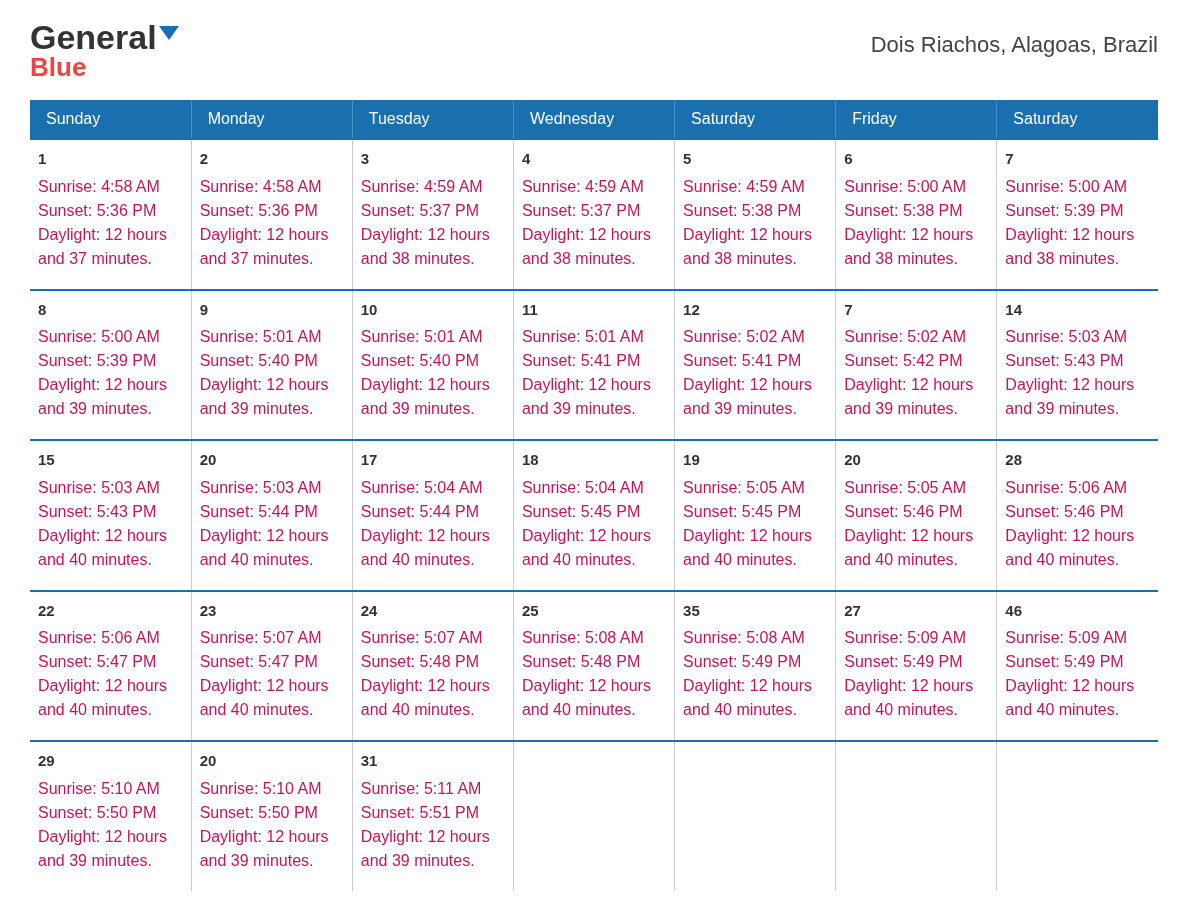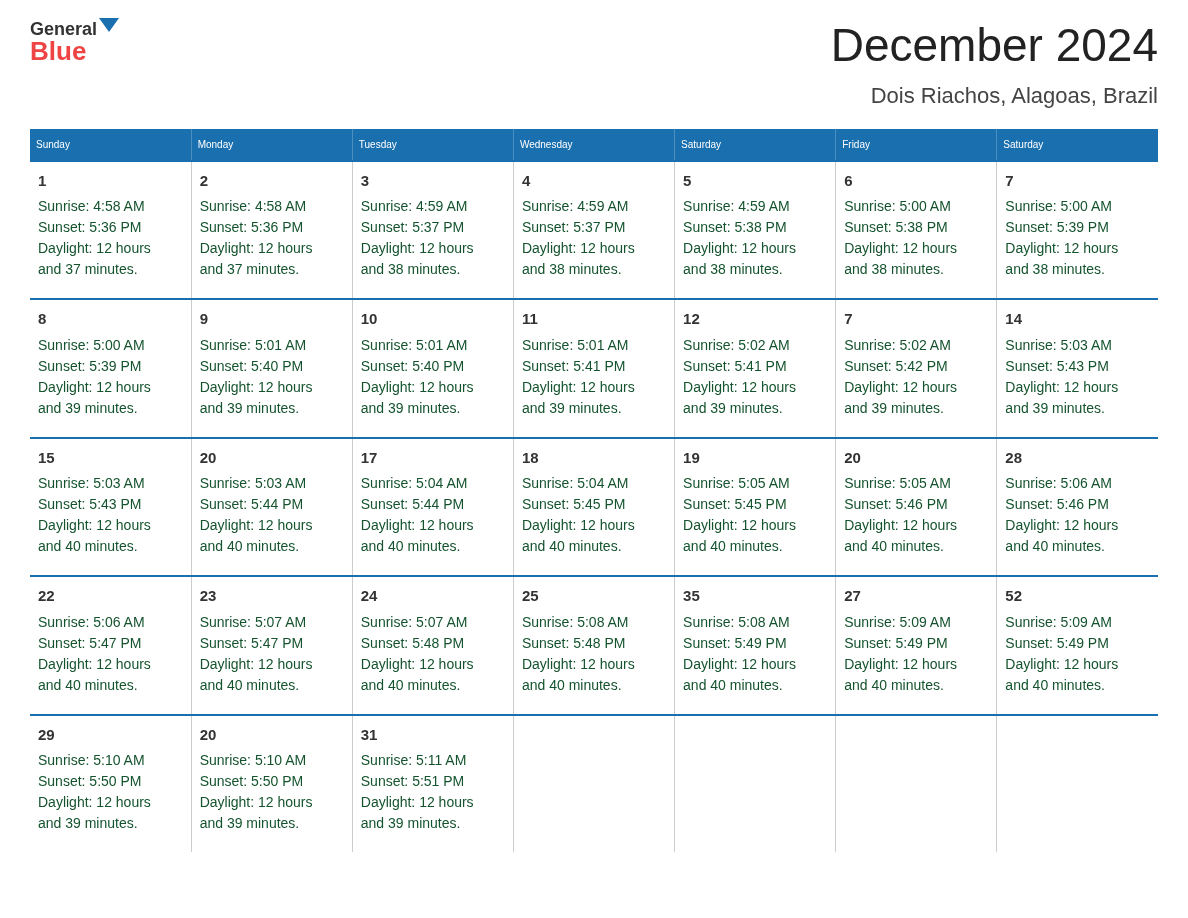--- a/index.html
+++ b/index.html
@@ -15,21 +15,21 @@
       justify-content: space-between;
       align-items: flex-start;
       margin-bottom: 20px;
     }
     .logo {
       display: flex;
       flex-direction: column;
       align-items: flex-start;
     }
     .logo-text-general {
-      font-size: 18px;
+      font-size: 34px;
       font-weight: bold;
       color: #333;
       line-height: 1;
     }
     .logo-text-blue {
       font-size: 26px;
       font-weight: bold;
       color: #ef4444;
       line-height: 1;
     }
@@ -67,22 +67,22 @@
     table {
       width: 100%;
       border-collapse: collapse;
       table-layout: fixed;
     }
     thead tr {
       background-color: #1a6faf;
       color: #fff;
     }
     thead th {
-      padding: 10px 6px;
-      font-size: 10px;
+      padding: 10px 16px;
+      font-size: 16px;
       font-weight: normal;
       text-align: left;
       border-right: 1px solid #4a8fc0;
     }
     thead th:last-child { border-right: none; }
     tbody tr {
       border-top: 2px solid #1a6faf;
       vertical-align: top;
     }
     tbody td {
@@ -94,38 +94,37 @@
       min-height: 100px;
     }
     tbody td:last-child { border-right: none; }
     .day-number {
       font-size: 15px;
       font-weight: bold;
       display: block;
       margin-bottom: 4px;
     }
     .day-info {
-      font-size: 14px;
-      color: #14532d;
+      font-size: 16px;
+      color: #be185d;
       line-height: 1.5;
     }
   </style>
 </head>
 <body>
 
 <div class="header">
   <div class="logo">
     <div class="logo-row">
       <span class="logo-text-general">General</span>
       <span class="logo-icon"></span>
     </div>
     <span class="logo-text-blue">Blue</span>
   </div>
   <div class="title-area">
-    <h1>December 2024</h1>
     <h2>Dois Riachos, Alagoas, Brazil</h2>
   </div>
 </div>
 
 <table>
   <thead>
     <tr>
     <th>Sunday</th>
         <th>Monday</th>
         <th>Tuesday</th>
@@ -190,21 +189,21 @@
         <td><span class="day-number">23</span>
 <span class="day-info">Sunrise: 5:07 AM<br>Sunset: 5:47 PM<br>Daylight: 12 hours<br>and 40 minutes.</span></td>
         <td><span class="day-number">24</span>
 <span class="day-info">Sunrise: 5:07 AM<br>Sunset: 5:48 PM<br>Daylight: 12 hours<br>and 40 minutes.</span></td>
         <td><span class="day-number">25</span>
 <span class="day-info">Sunrise: 5:08 AM<br>Sunset: 5:48 PM<br>Daylight: 12 hours<br>and 40 minutes.</span></td>
         <td><span class="day-number">35</span>
 <span class="day-info">Sunrise: 5:08 AM<br>Sunset: 5:49 PM<br>Daylight: 12 hours<br>and 40 minutes.</span></td>
         <td><span class="day-number">27</span>
 <span class="day-info">Sunrise: 5:09 AM<br>Sunset: 5:49 PM<br>Daylight: 12 hours<br>and 40 minutes.</span></td>
-        <td><span class="day-number">52</span>
+        <td><span class="day-number">46</span>
 <span class="day-info">Sunrise: 5:09 AM<br>Sunset: 5:49 PM<br>Daylight: 12 hours<br>and 40 minutes.</span></td>
       </tr>
       <tr>
         <td><span class="day-number">29</span>
 <span class="day-info">Sunrise: 5:10 AM<br>Sunset: 5:50 PM<br>Daylight: 12 hours<br>and 39 minutes.</span></td>
         <td><span class="day-number">20</span>
 <span class="day-info">Sunrise: 5:10 AM<br>Sunset: 5:50 PM<br>Daylight: 12 hours<br>and 39 minutes.</span></td>
         <td><span class="day-number">31</span>
 <span class="day-info">Sunrise: 5:11 AM<br>Sunset: 5:51 PM<br>Daylight: 12 hours<br>and 39 minutes.</span></td>
         <td></td>

